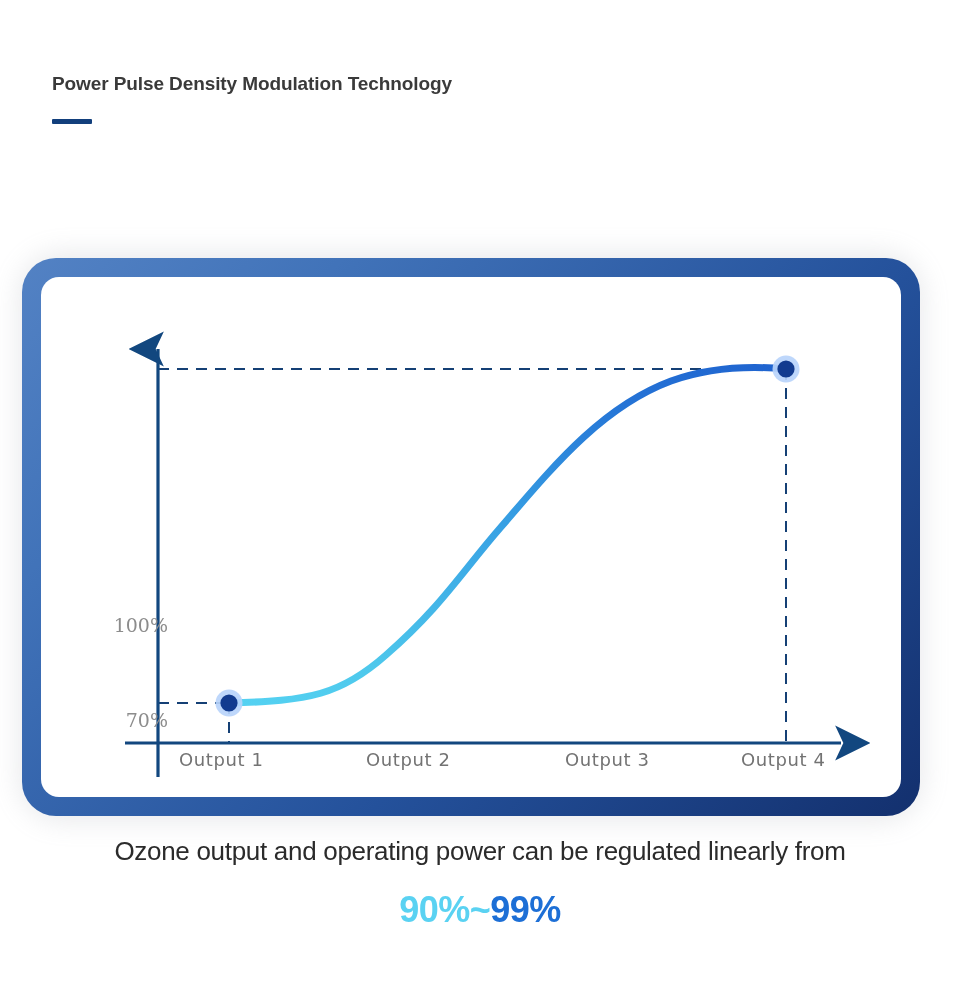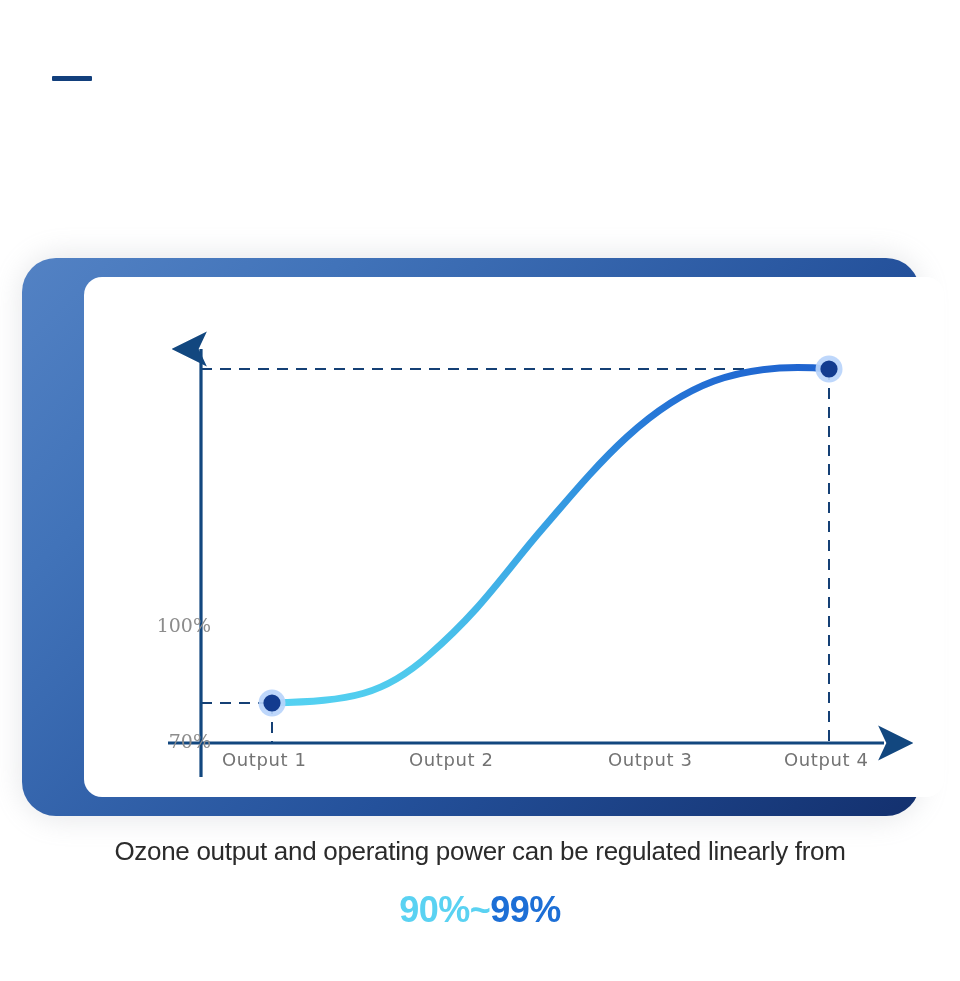--- a/index.html
+++ b/index.html
@@ -76,21 +76,20 @@
     box-sizing: border-box;
     background: linear-gradient(135deg, #5382c4 0%, #4173b9 22%, #24519b 62%, #13306e 100%);
   }
   .chart-card {
     width: 100%;
     height: 100%;
     background: #ffffff;
     border-radius: 18px;
     position: relative;
     overflow: hidden;
-    margin-left: 43px;
   }
   .chart-svg {
     position: absolute;
     left: 0;
     top: 0;
   }
 
   
   .axis-label {
     position: absolute;
@@ -127,20 +126,21 @@
     font-weight: 700;
     letter-spacing: -0.5px;
   }
   .range-low  { color: #5ad2f2; }
   .range-high { color: #1d6fd6; }
 </style>
 </head>
 <body>
 
 <div class="header">
+  <p class="page-subtitle">Power Pulse Density Modulation Technology</p>
   <div class="accent-bar"></div>
 </div>
 
 <div class="chart-frame-wrap">
   <div class="chart-frame-glow"></div>
   <div class="chart-frame">
     <div class="chart-card">
 
       <svg class="chart-svg" width="860" height="520" viewBox="0 0 860 520">
         <defs>
@@ -181,21 +181,21 @@
           <circle cx="188" cy="426" r="13.5" fill="#b9d4fb" opacity="0.92"></circle>
           <circle cx="188" cy="426" r="8.6" fill="#123b8f"></circle>
         </g>
         <g>
           <circle cx="745" cy="92" r="13.5" fill="#b9d4fb" opacity="0.92"></circle>
           <circle cx="745" cy="92" r="8.6" fill="#123b8f"></circle>
         </g>
       </svg>
 
       <div class="axis-label y-label" style="top:337px; right:733px;">100%</div>
-      <div class="axis-label y-label" style="top:453px; right:733px;text-align:right;">70%</div>
+      <div class="axis-label y-label" style="top:432px; right:733px;text-align:right;">70%</div>
 
       <div class="axis-label x-label" style="left:138px; top:472px;">Output 1</div>
       <div class="axis-label x-label" style="left:325px; top:472px;">Output 2</div>
       <div class="axis-label x-label" style="left:524px; top:472px;">Output 3</div>
       <div class="axis-label x-label" style="left:700px; top:472px;">Output 4</div>
 
     </div>
   </div>
 </div>
 

